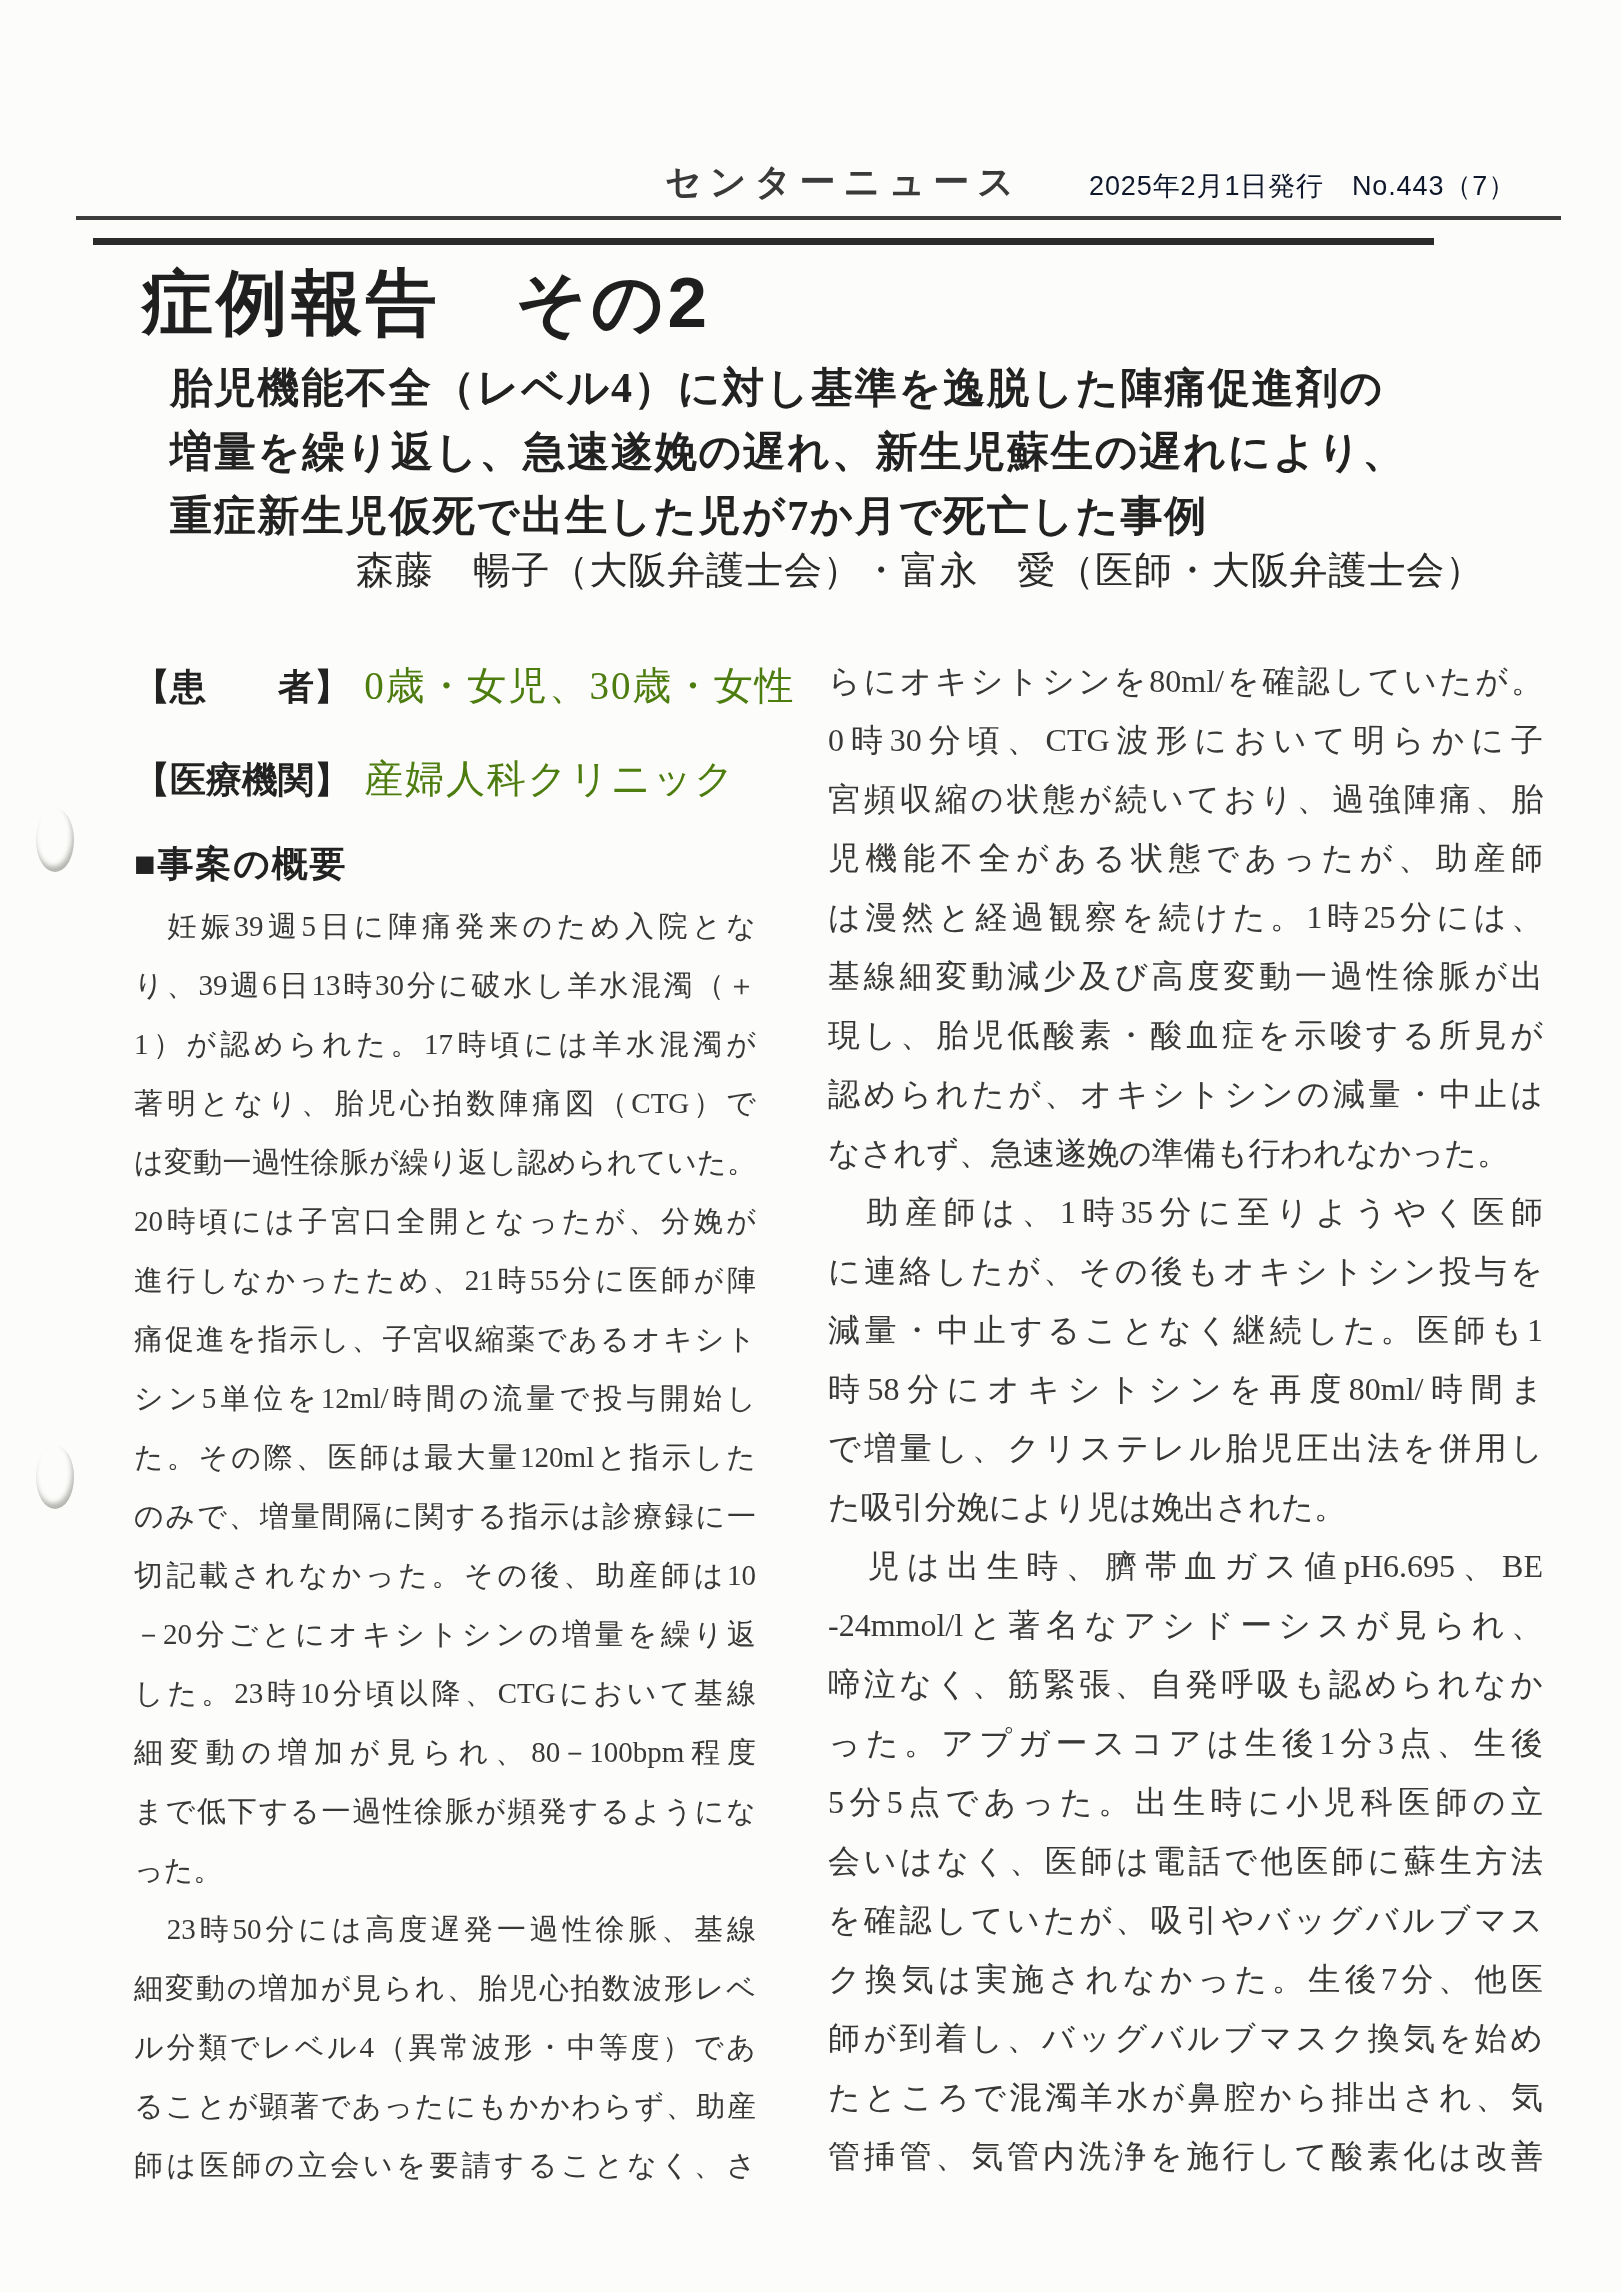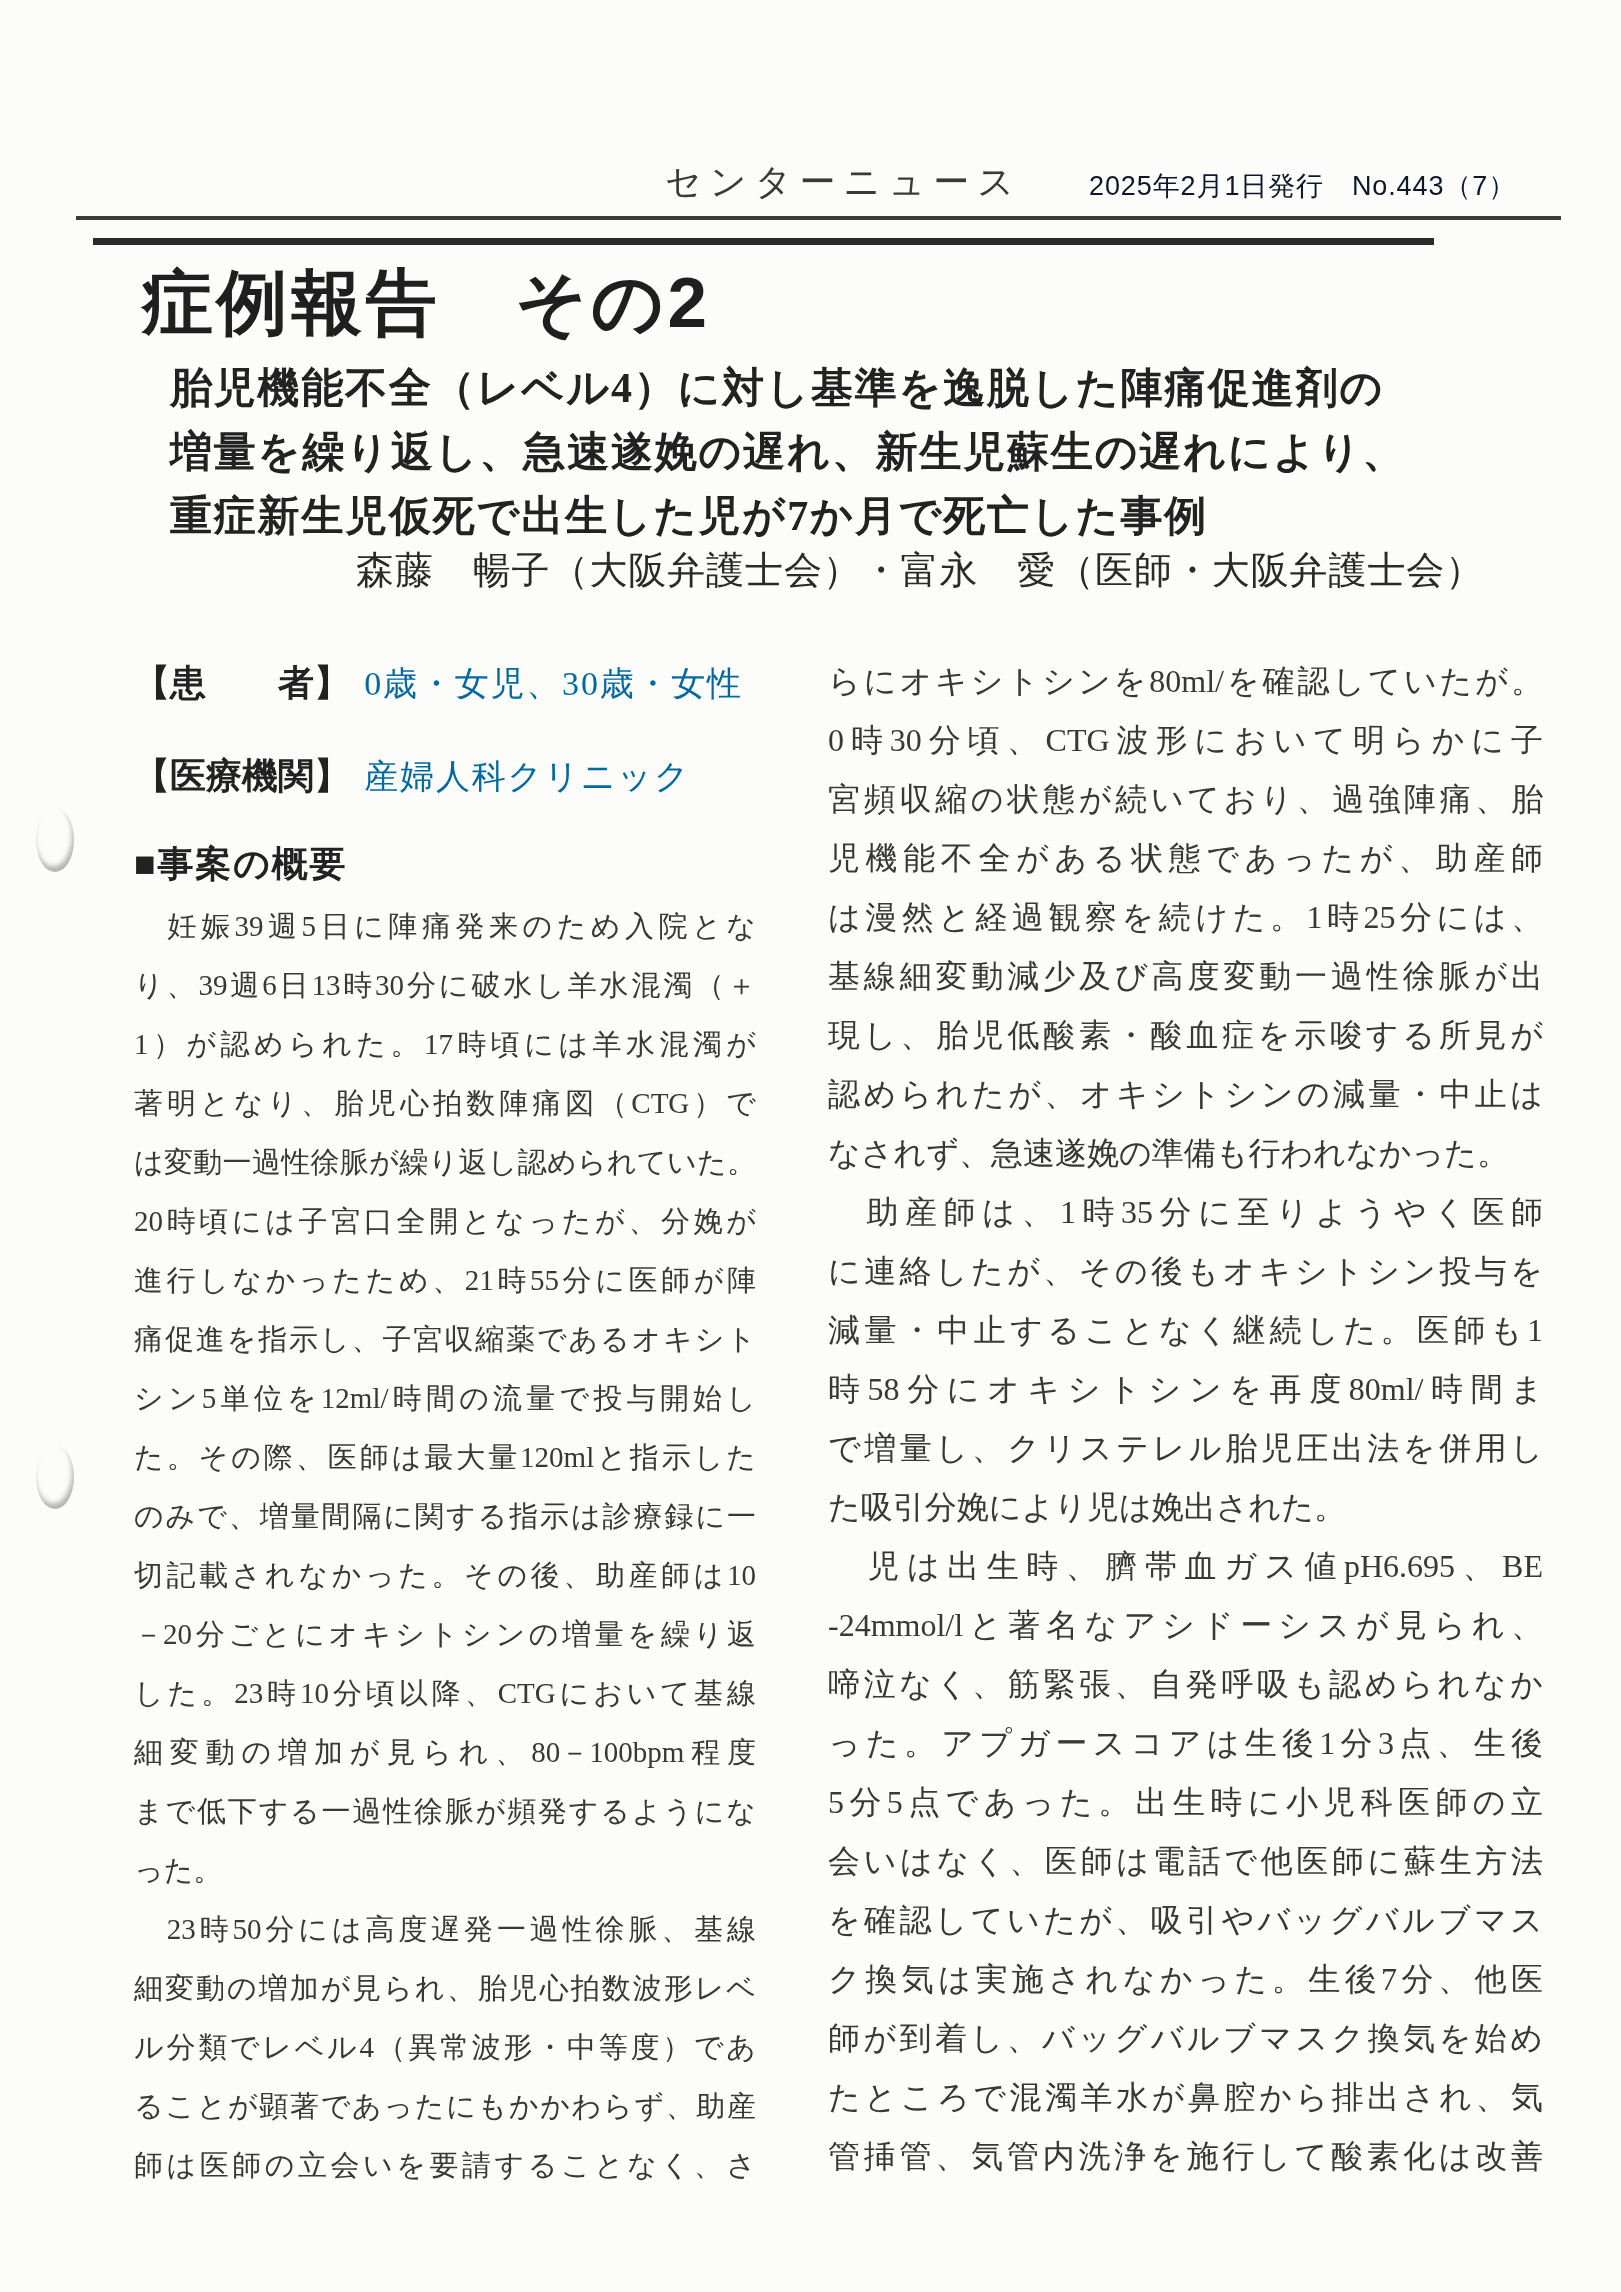--- a/index.html
+++ b/index.html
@@ -10,21 +10,21 @@
     background:#fcfcfa;
     overflow:hidden;
     font-family:"Liberation Serif","DejaVu Serif",serif;
     color:#333;
   }
   .abs{position:absolute;}
   .sans{font-family:"Liberation Sans","DejaVu Sans",sans-serif;}
 
   .newsletter-title{
     left:665px;top:158px;
-    font-size:36px;letter-spacing:8px;font-weight:400;color:#3a3a3a;
+    font-size:36px;letter-spacing:8px;font-weight:700;color:#3a3a3a;
   }
   .issue-info{
     left:1089px;top:168px;
     font-size:27px;letter-spacing:0.9px;color:#0f172a;
   }
   .rule-thin{left:76px;top:216px;width:1485px;height:3.6px;background:#3c3c3c;}
   .rule-thick{left:93px;top:238px;width:1341px;height:7.2px;background:#2b2b2b;}
 
   .article-title{
     left:142px;top:256px;
@@ -40,21 +40,21 @@
     font-size:38px;color:#2a2a2a;letter-spacing:0.9px;white-space:nowrap;
   }
 
   .meta-row{display:flex;align-items:baseline;white-space:nowrap;}
   .meta-row-1{left:134px;top:659px;}
   .meta-row-2{left:134px;top:752px;}
   .meta-label{
     font-family:"Liberation Sans","DejaVu Sans",sans-serif;
     font-size:36px;font-weight:700;color:#222;
   }
-  .meta-value{font-size:34px;color:#0369a1;margin-left:14.3px;letter-spacing:1.8px;}
+  .meta-value{font-size:39px;color:#4d7c0f;margin-left:14.3px;letter-spacing:1.8px;}
 
   .section-heading{
     left:134px;top:840px;
     font-size:36px;font-weight:700;color:#222;letter-spacing:1.8px;
   }
 
   .col{color:#383838;}
   .col .tline{
     text-align:justify;
     text-align-last:justify;

